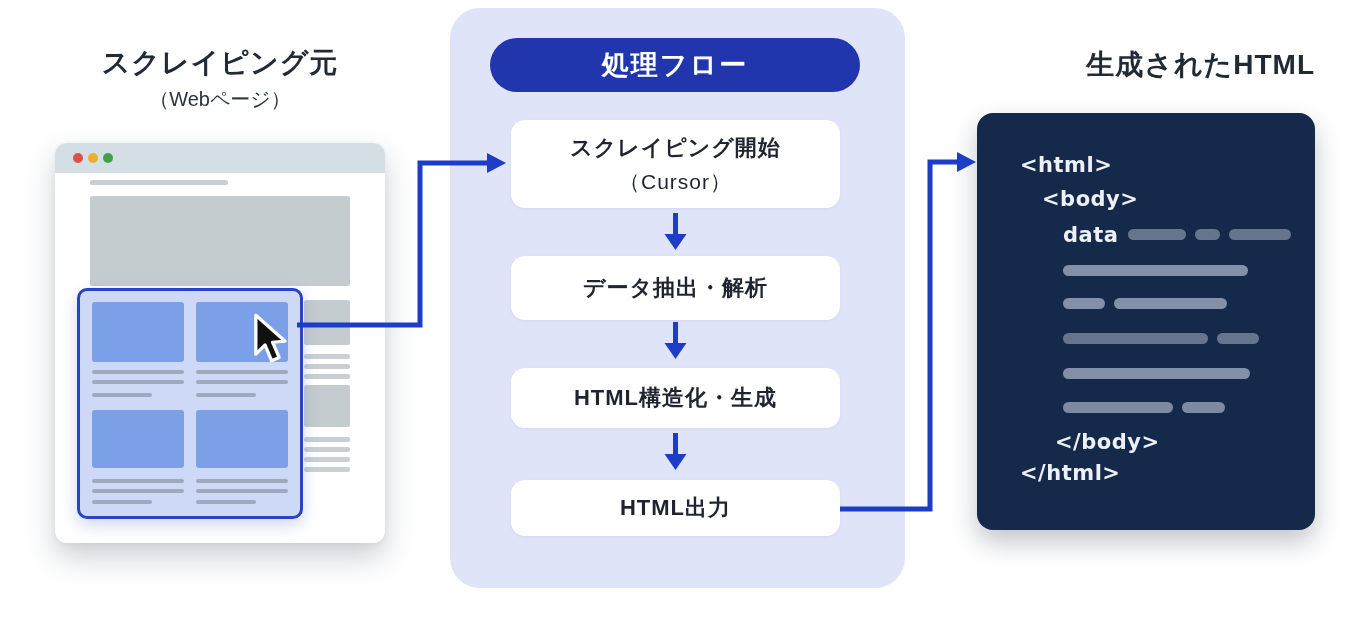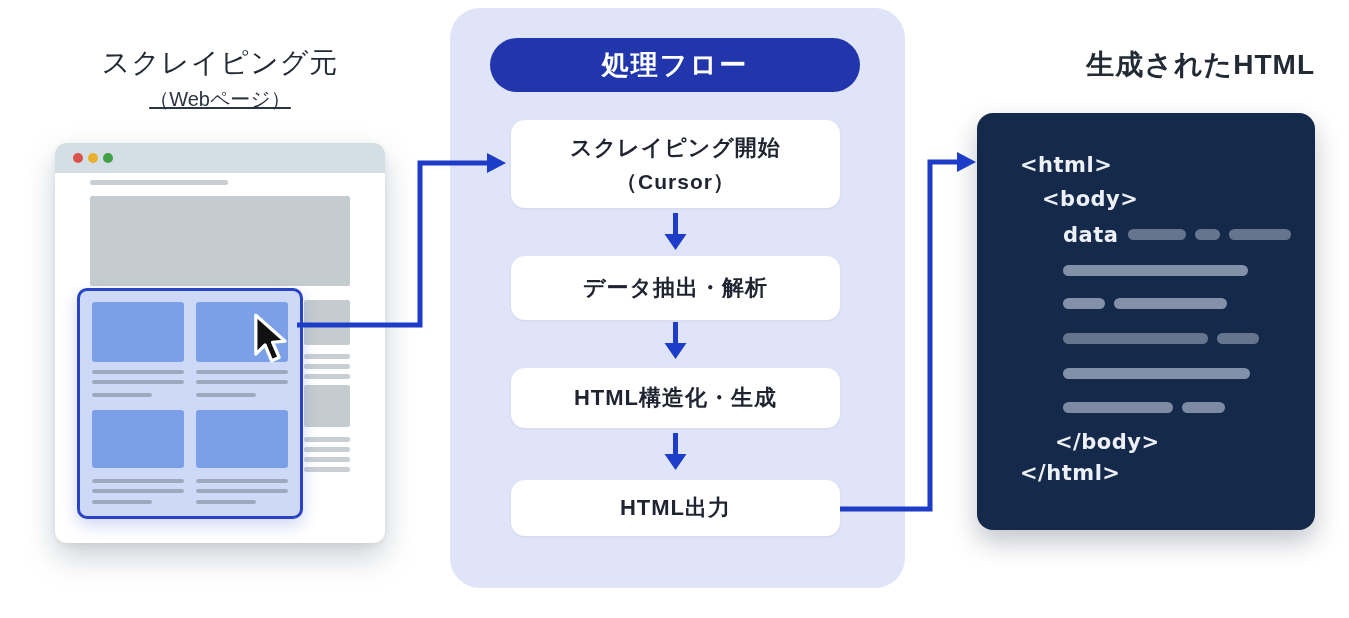--- a/index.html
+++ b/index.html
@@ -3,23 +3,23 @@
 <meta charset="utf-8">
 <style>
   html,body{margin:0;padding:0;background:#ffffff;}
   .stage{
     position:relative;width:1349px;height:618px;overflow:hidden;
     font-family:"Liberation Sans","DejaVu Sans",sans-serif;
     background:#ffffff;color:#1f2733;
   }
   
   .source-title{position:absolute;left:55px;top:44px;width:330px;text-align:center;
-    font-size:28px;font-weight:normal;letter-spacing:1px;color:#222a35;}
+    font-size:28px;font-weight:bold;letter-spacing:1px;color:#222a35;}
   .source-subtitle{position:absolute;left:55px;top:86px;width:330px;text-align:center;
-    font-size:20px;color:#2b3442;text-decoration:underline;}
+    font-size:20px;color:#2b3442;}
   .browser{position:absolute;left:55px;top:143px;width:330px;height:400px;background:#fff;
     border-radius:12px;box-shadow:0 14px 30px rgba(71,85,105,.28),0 2px 6px rgba(0,0,0,.06);}
   .browser-bar{position:absolute;left:0;top:0;width:330px;height:30px;background:#d3dee5;
     border-radius:12px 12px 0 0;}
   .dot{position:absolute;top:10px;width:10px;height:10px;border-radius:50%;}
   .dot.r{left:18px;background:#d9534b}.dot.y{left:33px;background:#e9b02c}.dot.g{left:48px;background:#43a047}
   .ph{position:absolute;background:#c5cccf;border-radius:2px;}
   .ph.line{height:5px;background:#c9cfd3;}
   
   .sb{left:249px;width:46px;}
@@ -33,21 +33,21 @@
   
   .flow-panel{position:absolute;left:450px;top:8px;width:455px;height:580px;
     background:#dfe4f8;border-radius:30px;}
   .flow-pill{position:absolute;left:490px;top:38px;width:370px;height:54px;border-radius:27px;
     background:#2136ad;color:#ffffff;font-size:27px;font-weight:bold;letter-spacing:2px;
     display:flex;align-items:center;justify-content:center;}
   .step{position:absolute;left:511px;width:329px;background:#ffffff;border-radius:14px;
     display:flex;flex-direction:column;align-items:center;justify-content:center;
     font-size:22px;font-weight:600;color:#1f2430;letter-spacing:1px;
     box-shadow:0 1px 3px rgba(30,41,59,.06);}
-  .step .sub{font-size:21px;font-weight:700;margin-top:5px;}
+  .step .sub{font-size:21px;font-weight:400;margin-top:5px;}
   
   .output-title{position:absolute;left:977px;top:46px;width:338px;text-align:right;
     font-size:28px;font-weight:bold;letter-spacing:1px;color:#222a35;}
   .code-panel{position:absolute;left:977px;top:113px;width:338px;height:417px;
     background:#15294b;border-radius:16px;box-shadow:0 12px 26px rgba(15,23,42,.25);}
   .code-line{position:absolute;color:#edf1f7;font-size:21px;font-weight:600;
     line-height:28px;white-space:nowrap;letter-spacing:.5px;
     font-family:"DejaVu Sans","Liberation Sans",sans-serif;}
   .bar-row{position:absolute;display:flex;gap:9px;align-items:center;height:28px;}
   .bar{height:11px;border-radius:5.5px;display:inline-block;}

